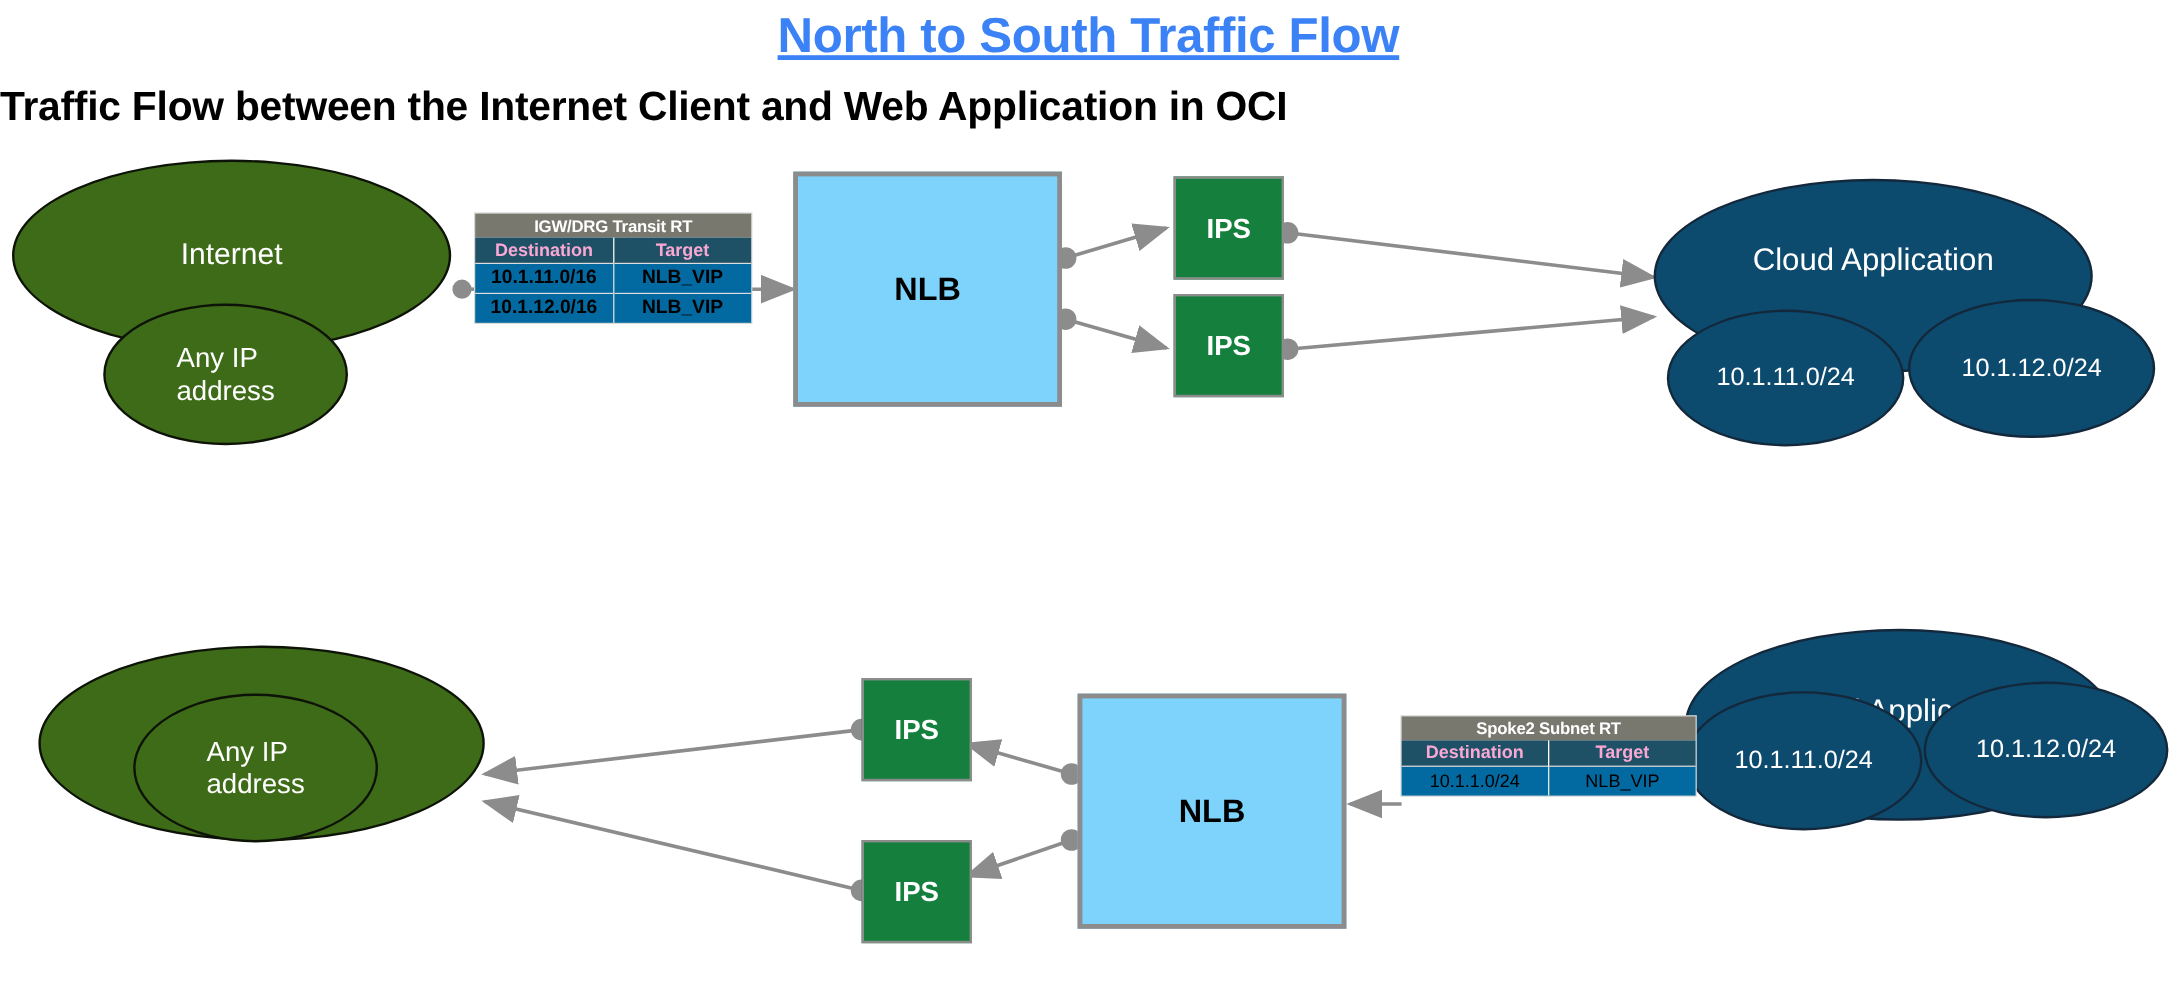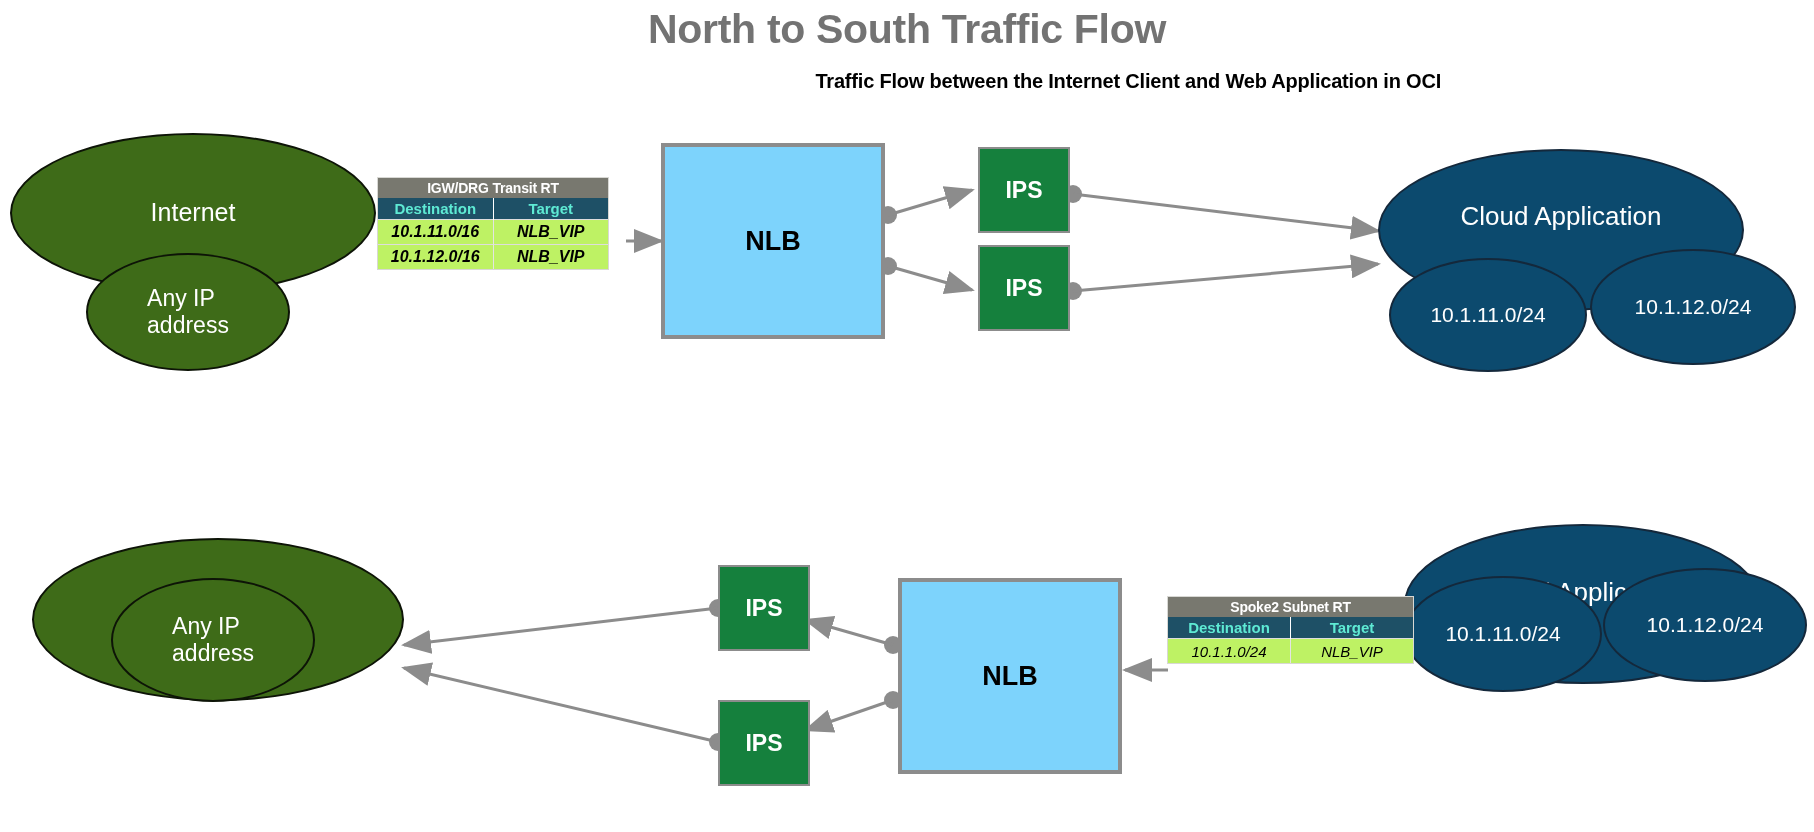--- a/index.html
+++ b/index.html
@@ -22,28 +22,29 @@
   }
   
   .main-title {
     position: absolute;
     left: 0;
     top: 6px;
     width: 1814px;
     text-align: center;
     font-size: 41px;
     font-weight: bold;
-    color: #737373;
+    color: #3b82f6;
     letter-spacing: -0.3px;
+    text-decoration: underline;
   }
   .sub-title {
     position: absolute;
     width: 1441px;
-    text-align: right;
-    font-size: 20px;
+    text-align: left;
+    font-size: 34px;
     font-weight: bold;
     color: #000000;
     letter-spacing: -0.2px;
   }
   #sub-title-1 { left: 0; top: 70px; }
   #sub-title-2 { left: 0; top: 403px; }
 
   
   #wires {
     position: absolute;
@@ -113,35 +114,34 @@
   .rt-title {
     background: #78786f;
     color: #ffffff;
     font-weight: bold;
     font-size: 14px;
     height: 20px;
     letter-spacing: -0.2px;
   }
   .rt-colhead {
     background: #1e5066;
-    color: #5eead4;
+    color: #f9a8d4;
     font-weight: bold;
     font-size: 15px;
     height: 21px;
     border-right: 1px solid #ffffff;
   }
   .rt-colhead:last-child { border-right: none; }
   .rt-cell {
-    background: #bef264;
+    background: #0369a1;
     color: #000000;
     font-size: 15px;
     height: 24px;
     border-top: 1px solid #dddddd;
     border-right: 1px solid #e4e4e2;
-    font-style: italic;
   }
   .rt-cell:last-child { border-right: none; }
   .rt-cell.bold { font-weight: bold; font-size: 16px; }
 </style>
 </head>
 <body>
 
 <div id="stage" data-name="diagram-canvas">
 
   <div class="main-title" data-name="page-title">North to South Traffic Flow</div>
@@ -185,21 +185,21 @@
   <div class="node-ellipse green" data-name="internet-cloud-top" style="left: 10px; top: 133px; width: 366px; height: 160px; font-size: 25px; z-index: 1;">
     <span data-name="internet-label">Internet</span>
   </div>
   <div class="node-ellipse green" data-name="any-ip-address-top" style="left: 86px; top: 253px; width: 204px; height: 118px; font-size: 23px; z-index: 2;">
     <span data-name="any-ip-address-label">
       <span data-name="any-ip-line-1">Any IP</span><br>
       <span data-name="any-ip-line-2">address</span>
     </span>
   </div>
 
-  <table class="rt-table" id="rt-top" data-name="igw-drg-transit-route-table" style="left: 378px; top: 178px; width: 230px; z-index: 3;">
+  <table class="rt-table" id="rt-top" data-name="igw-drg-transit-route-table" style="left: 396px; top: 178px; width: 230px; z-index: 3;">
     <tbody>
       <tr data-name="table-title-row">
         <td class="rt-title" colspan="2" data-name="route-table-title">IGW/DRG Transit RT</td>
       </tr>
       <tr data-name="table-header-row">
         <th class="rt-colhead" style="width:50%" data-name="column-header-destination">Destination</th>
         <th class="rt-colhead" style="width:50%" data-name="column-header-target">Target</th>
       </tr>
       <tr data-name="table-row">
         <td class="rt-cell bold" data-name="cell-destination">10.1.11.0/16</td>

